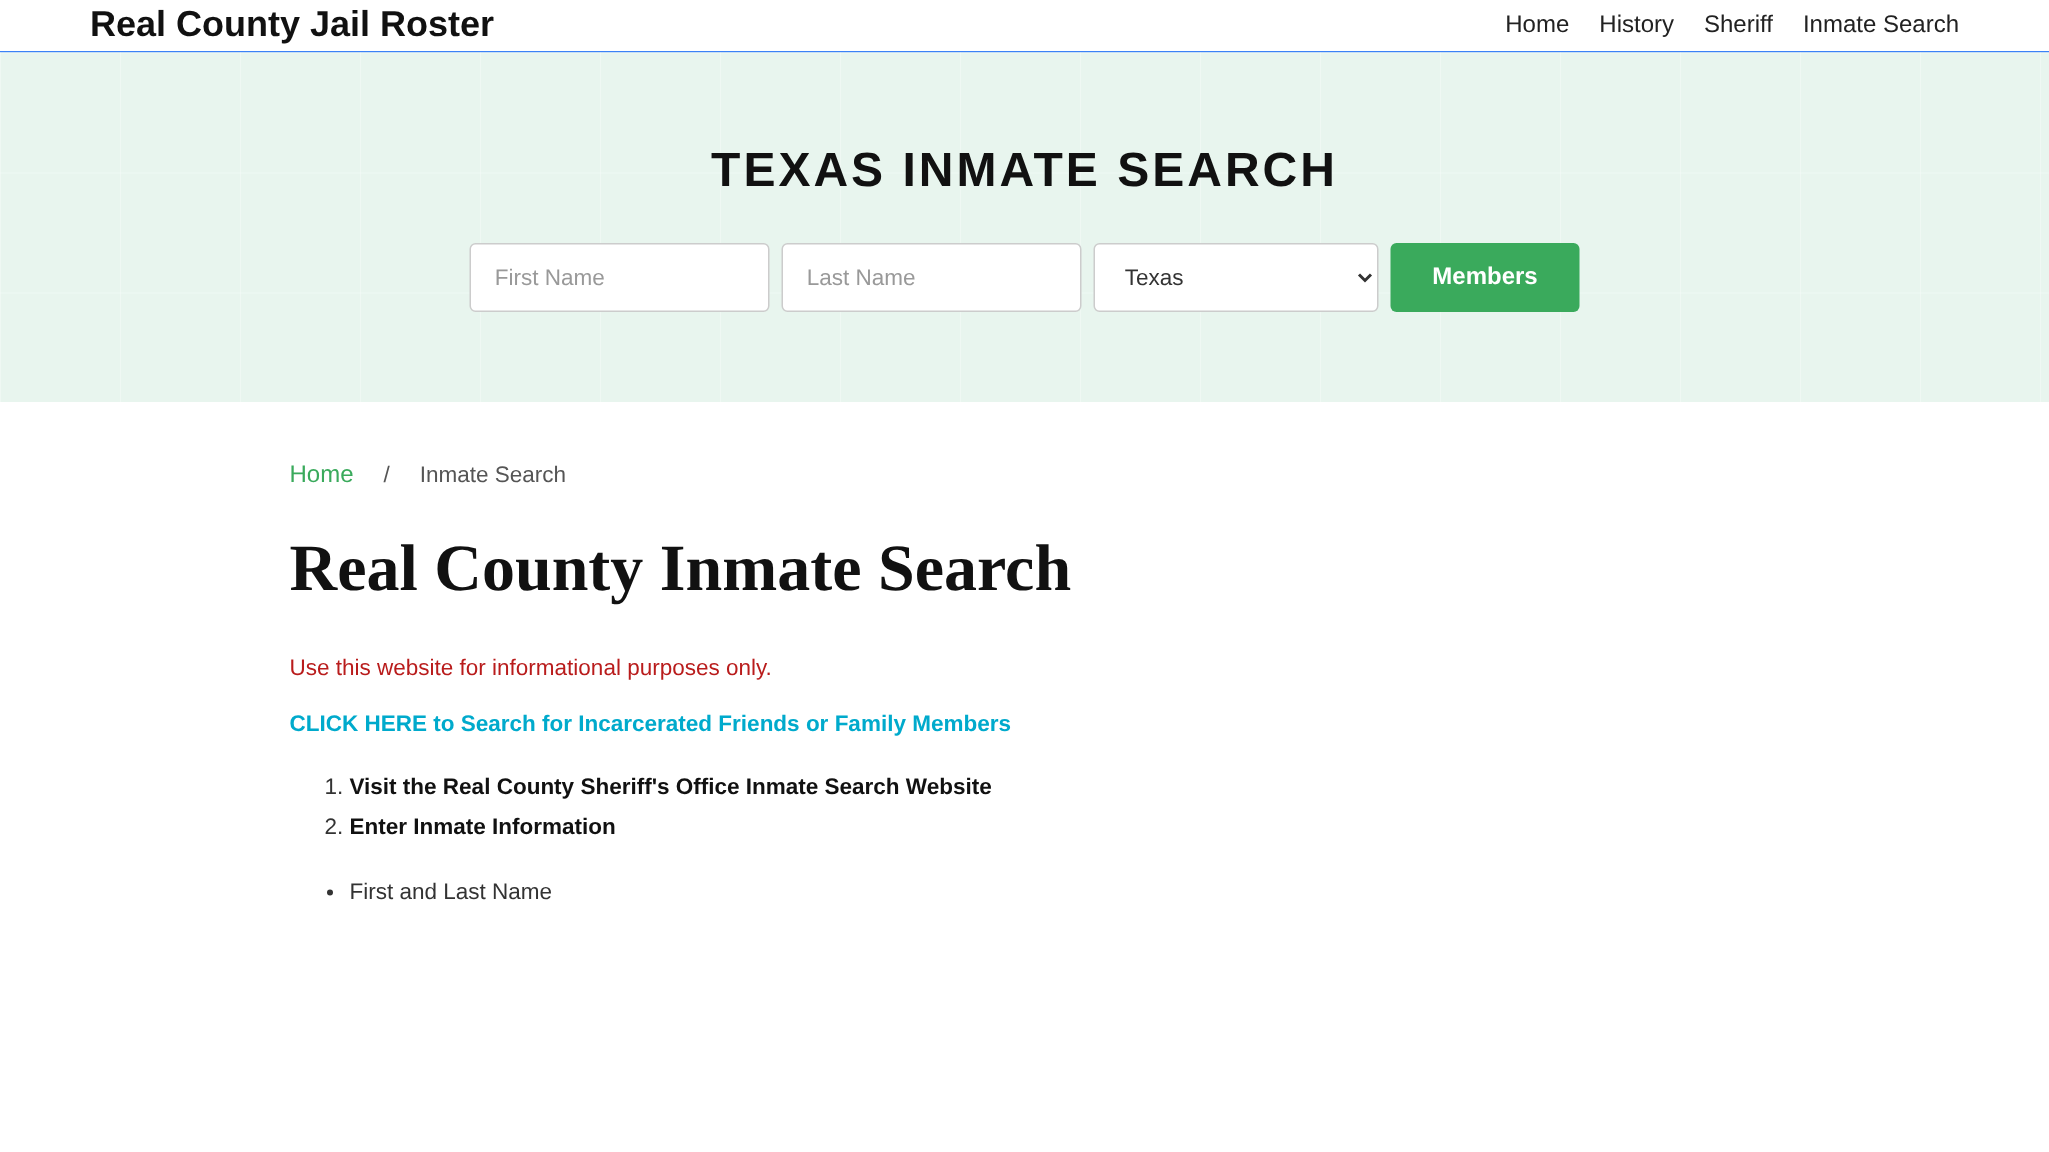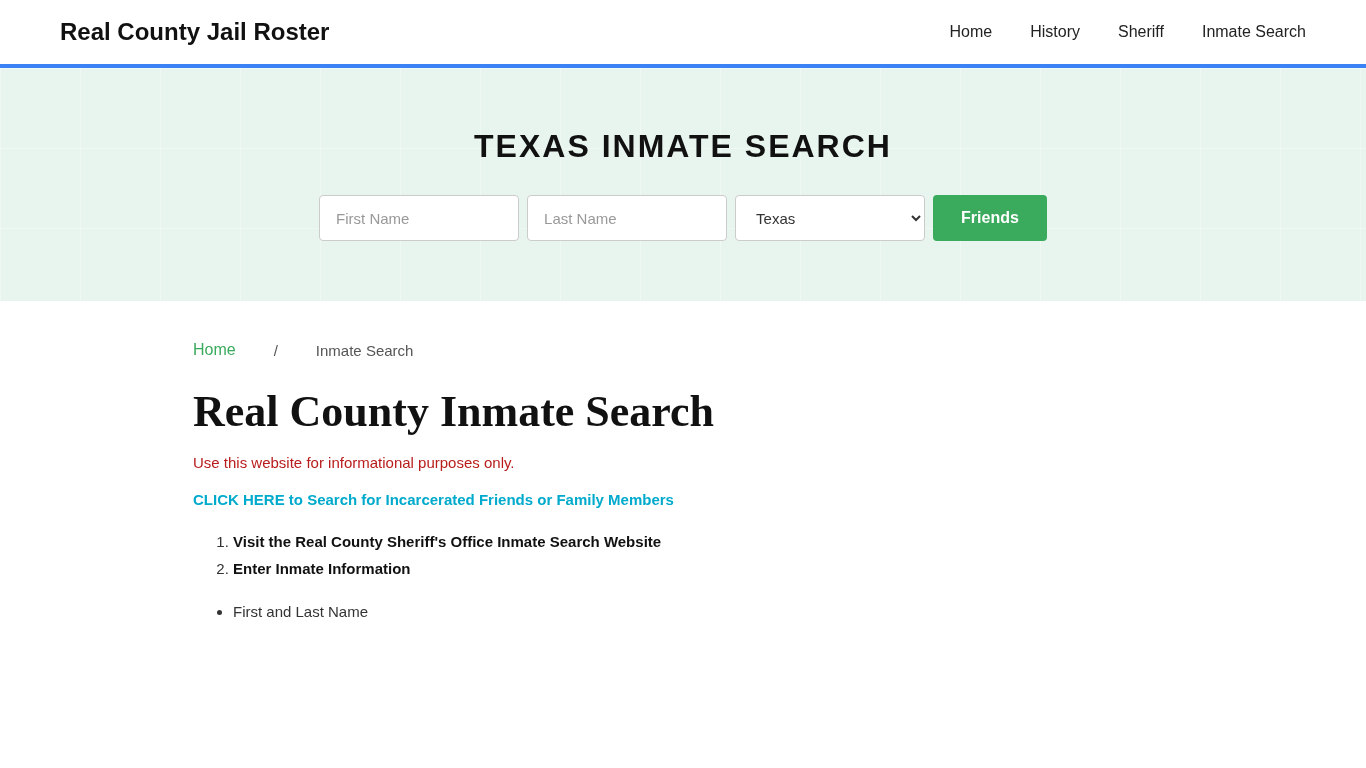--- a/index.html
+++ b/index.html
@@ -3,35 +3,34 @@
   <meta charset="utf-8">
   <style>
     * { margin: 0; padding: 0; box-sizing: border-box; }
     body { font-family: Georgia, 'Times New Roman', serif; color: #222; background: #fff; font-size: 16px; }
 
     
     header {
       display: flex;
       align-items: center;
       justify-content: space-between;
-      padding: 18px 60px;
-      border-bottom: 4px solid #3b82f6;
+      padding: 3px 60px;
+      border-bottom: 1px solid #3b82f6;
       background: #fff;
     }
     .site-title {
       font-size: 24px;
       font-weight: 900;
       color: #111;
       font-family: Arial, sans-serif;
       text-decoration: none;
     }
     nav {
       display: flex;
-      gap: 38px;
-      align-items: center;
+      gap: 20px;
     }
     nav a {
       font-size: 16px;
       color: #222;
       text-decoration: none;
       font-family: Arial, sans-serif;
     }
 
     
     .hero {
@@ -110,21 +109,21 @@
       text-decoration: none;
     }
     .breadcrumb span { color: #555; }
 
     
     h1 {
       font-family: Georgia, serif;
       font-size: 44px;
       font-weight: 900;
       color: #111;
-      margin-bottom: 13px;
+      margin-bottom: 29px;
       line-height: 1.15;
     }
 
     
     .content p {
       font-family: Arial, sans-serif;
       font-size: 15px;
       color: #b91c1c;
       line-height: 1.6;
       margin-bottom: 16px;
@@ -182,21 +181,21 @@
   </nav>
 </header>
 
 <section class="hero">
   <h2 class="hero-title">TEXAS INMATE SEARCH</h2>
   <form class="search-form">
     <input type="text" placeholder="First Name" style="">
     <input type="text" placeholder="Last Name" style="">
     <select>
     <option value="Alabama">Alabama</option><option value="Alaska">Alaska</option><option value="Arizona">Arizona</option><option value="Arkansas">Arkansas</option><option value="California">California</option><option value="Colorado">Colorado</option><option value="Connecticut">Connecticut</option><option value="Delaware">Delaware</option><option value="Florida">Florida</option><option value="Georgia">Georgia</option><option value="Hawaii">Hawaii</option><option value="Idaho">Idaho</option><option value="Illinois">Illinois</option><option value="Indiana">Indiana</option><option value="Iowa">Iowa</option><option value="Kansas">Kansas</option><option value="Kentucky">Kentucky</option><option value="Louisiana">Louisiana</option><option value="Maine">Maine</option><option value="Maryland">Maryland</option><option value="Massachusetts">Massachusetts</option><option value="Michigan">Michigan</option><option value="Minnesota">Minnesota</option><option value="Mississippi">Mississippi</option><option value="Missouri">Missouri</option><option value="Montana">Montana</option><option value="Nebraska">Nebraska</option><option value="Nevada">Nevada</option><option value="New Hampshire">New Hampshire</option><option value="New Jersey">New Jersey</option><option value="New Mexico">New Mexico</option><option value="New York">New York</option><option value="North Carolina">North Carolina</option><option value="North Dakota">North Dakota</option><option value="Ohio">Ohio</option><option value="Oklahoma">Oklahoma</option><option value="Oregon">Oregon</option><option value="Pennsylvania">Pennsylvania</option><option value="Rhode Island">Rhode Island</option><option value="South Carolina">South Carolina</option><option value="South Dakota">South Dakota</option><option value="Tennessee">Tennessee</option><option value="Texas" selected="">Texas</option><option value="Utah">Utah</option><option value="Vermont">Vermont</option><option value="Virginia">Virginia</option><option value="Washington">Washington</option><option value="West Virginia">West Virginia</option><option value="Wisconsin">Wisconsin</option><option value="Wyoming">Wyoming</option></select>
-    <button type="submit" class="search-btn">Friends</button>
+    <button type="submit" class="search-btn">Members</button>
   </form>
 </section>
 
 <main>
   <nav class="breadcrumb">
     <a href="#">Home</a>
     <span> / </span>
     <span>Inmate Search</span>
   </nav>
 

